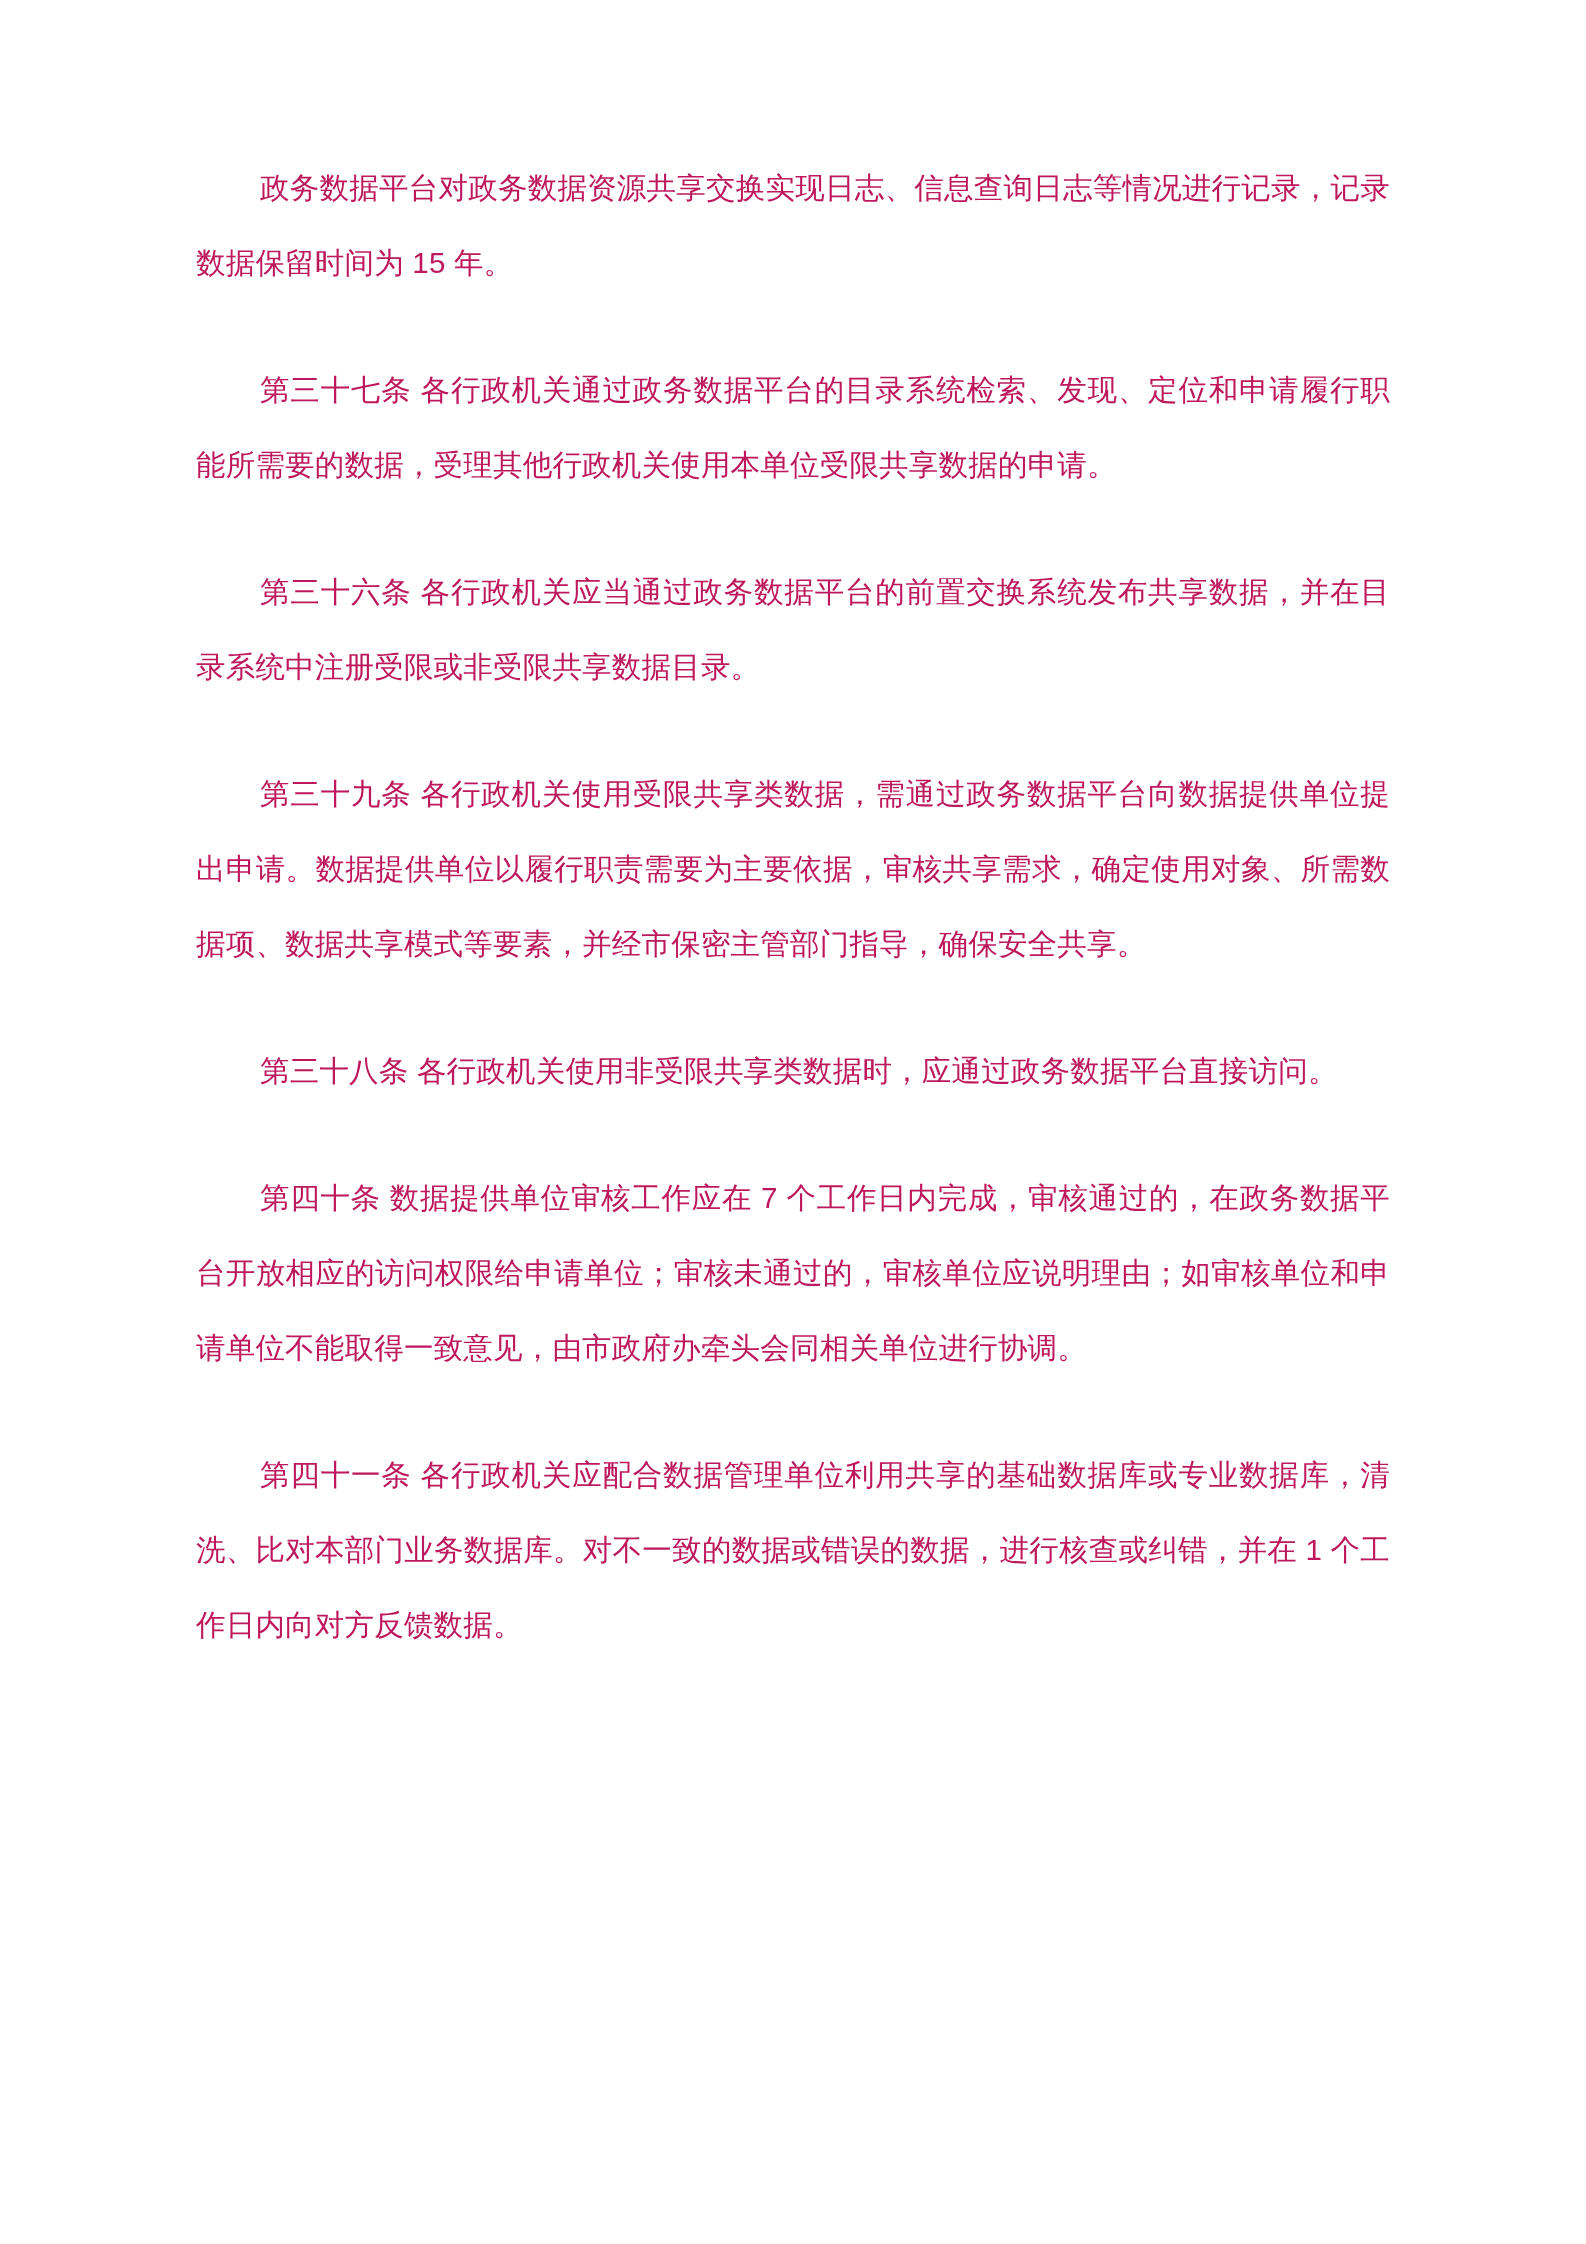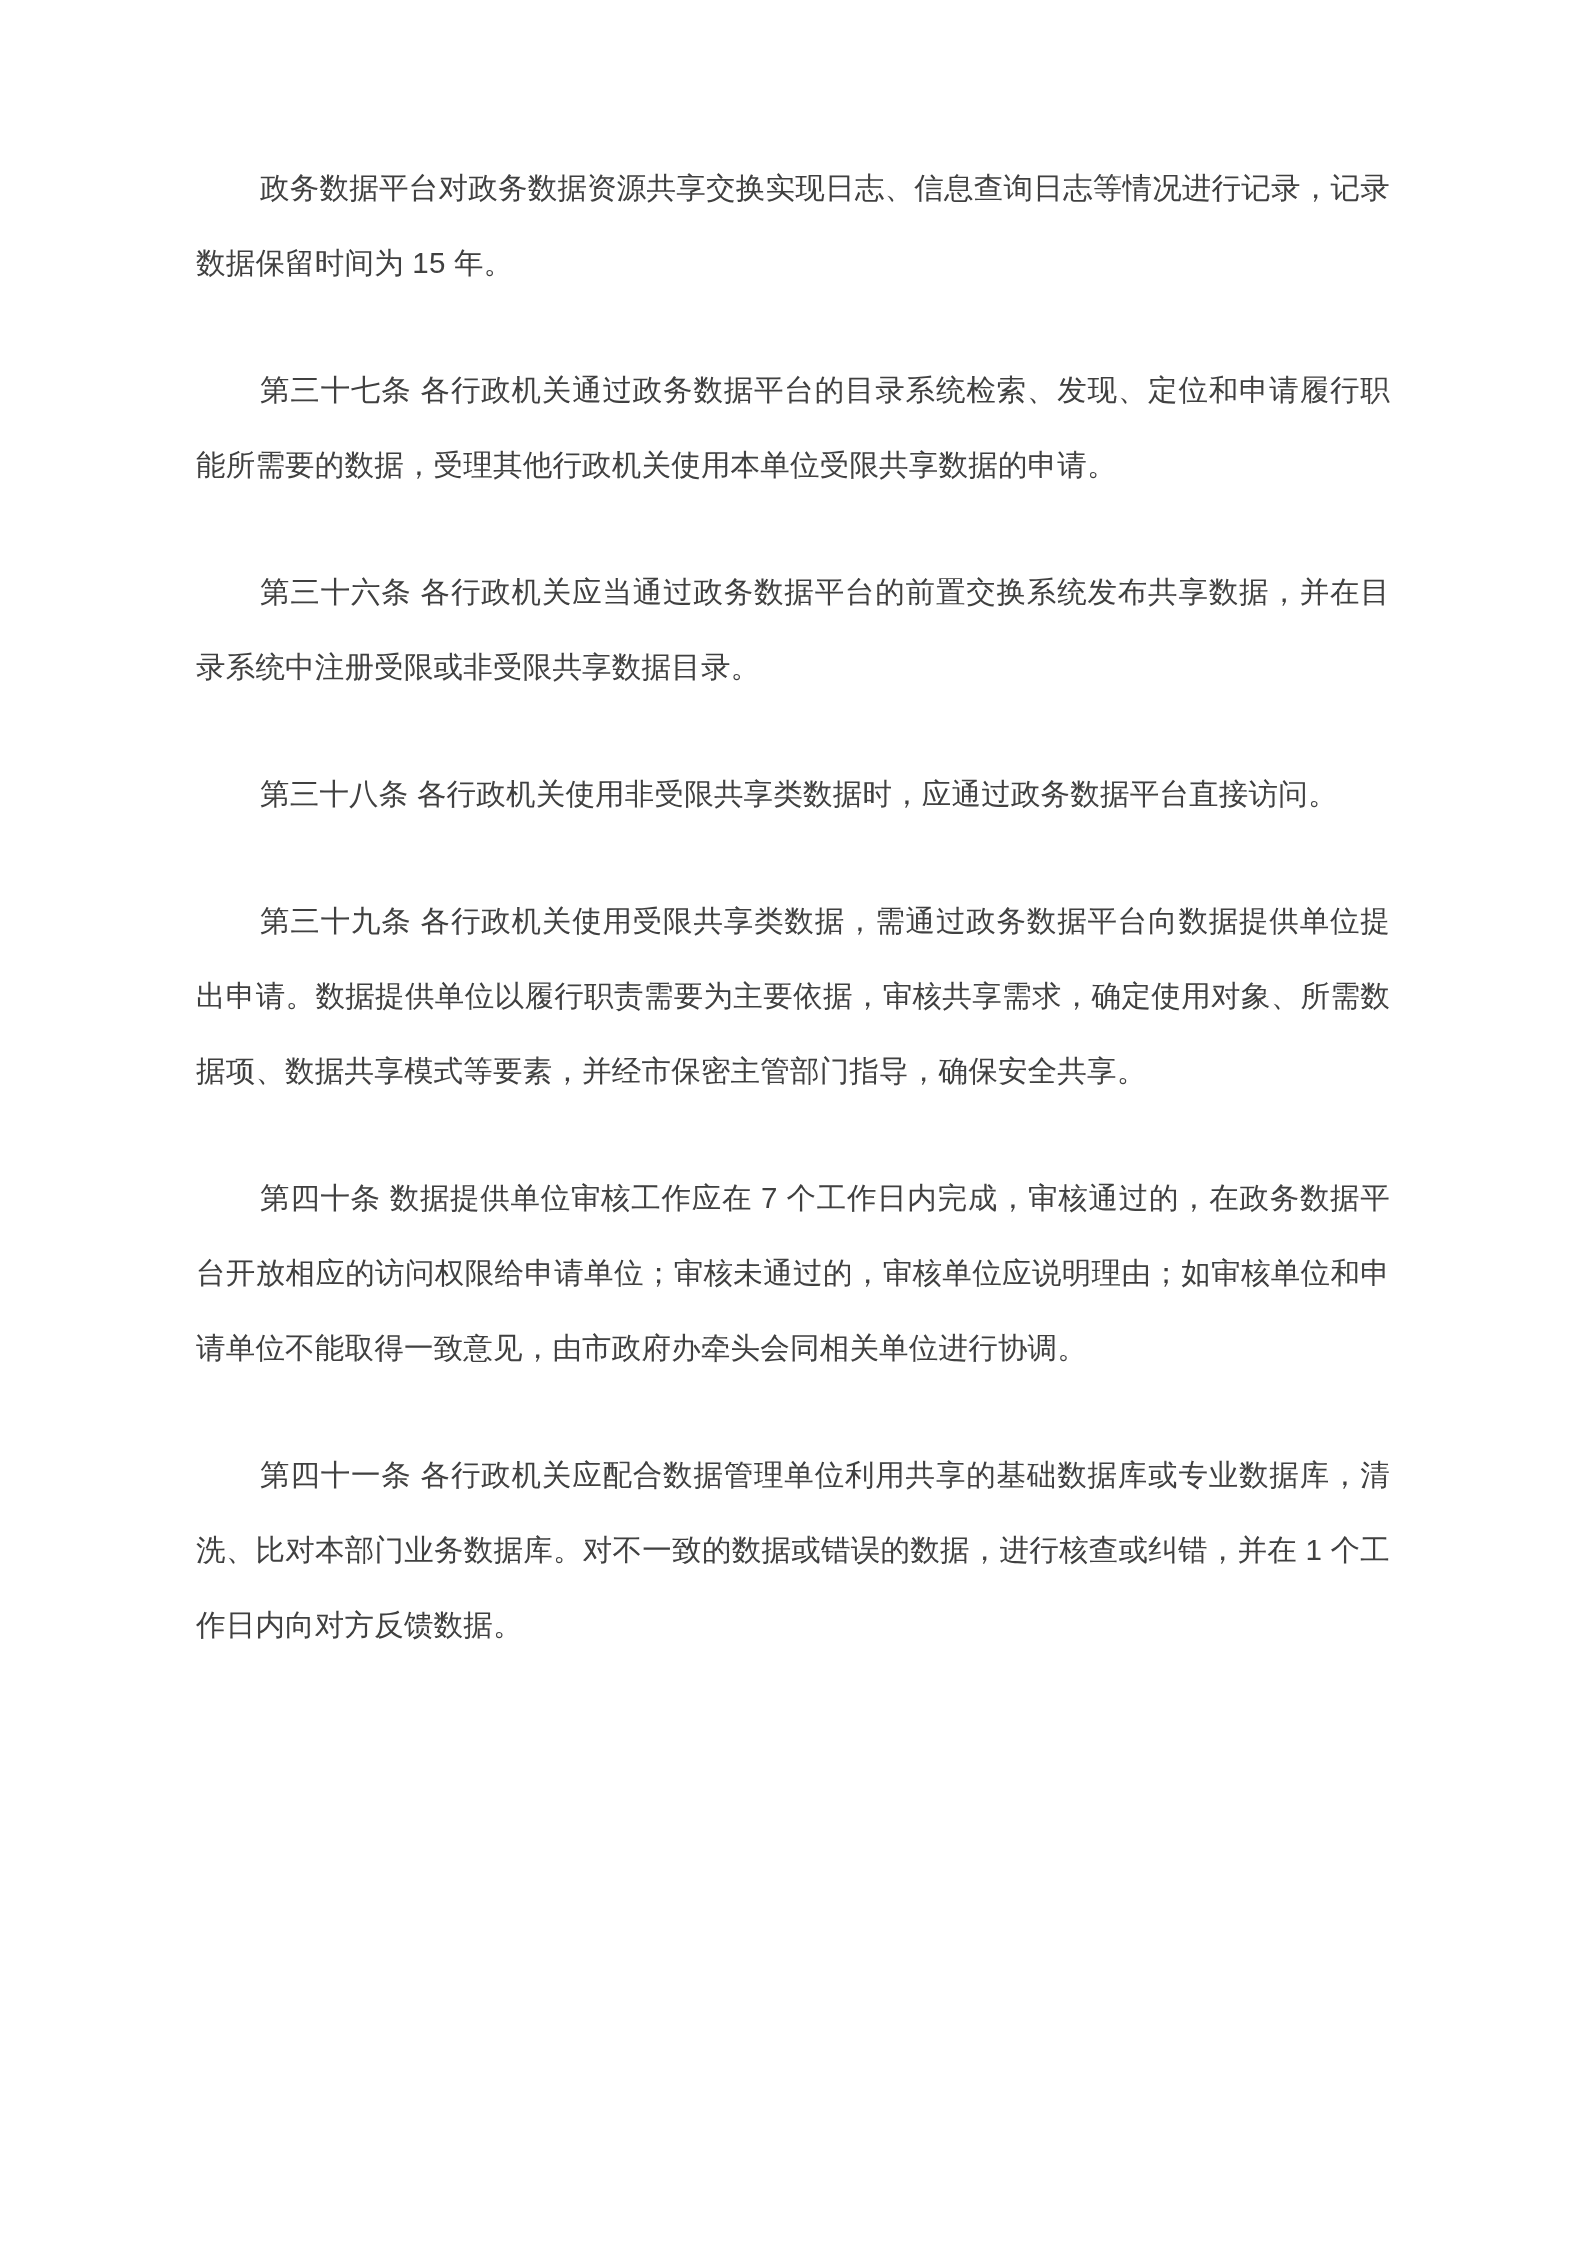--- a/index.html
+++ b/index.html
@@ -25,33 +25,33 @@
     display: block;
   }
   .para {
     font-size: 29.5px;
     line-height: 75px;
     text-align: justify;
     text-justify: inter-ideograph;
     letter-spacing: 0.2px;
     margin: 0 0 52px 0;
     text-indent: 64px;
-    color: #404040;
+    color: #be185d;
     font-weight: 500;
   }
   .para:last-child {
     margin-bottom: 0;
   }
 </style>
 </head>
 <body>
 
 <div class="page">
   <div class="doc-body">
     <p class="para">政务数据平台对政务数据资源共享交换实现日志、信息查询日志等情况进行记录，记录数据保留时间为 15 年。</p>
     <p class="para">第三十七条  各行政机关通过政务数据平台的目录系统检索、发现、定位和申请履行职能所需要的数据，受理其他行政机关使用本单位受限共享数据的申请。</p>
     <p class="para">第三十六条  各行政机关应当通过政务数据平台的前置交换系统发布共享数据，并在目录系统中注册受限或非受限共享数据目录。</p>
+    <p class="para">第三十九条  各行政机关使用受限共享类数据，需通过政务数据平台向数据提供单位提出申请。数据提供单位以履行职责需要为主要依据，审核共享需求，确定使用对象、所需数据项、数据共享模式等要素，并经市保密主管部门指导，确保安全共享。</p>
     <p class="para">第三十八条  各行政机关使用非受限共享类数据时，应通过政务数据平台直接访问。</p>
-    <p class="para">第三十九条  各行政机关使用受限共享类数据，需通过政务数据平台向数据提供单位提出申请。数据提供单位以履行职责需要为主要依据，审核共享需求，确定使用对象、所需数据项、数据共享模式等要素，并经市保密主管部门指导，确保安全共享。</p>
     <p class="para">第四十条  数据提供单位审核工作应在 7 个工作日内完成，审核通过的，在政务数据平台开放相应的访问权限给申请单位；审核未通过的，审核单位应说明理由；如审核单位和申请单位不能取得一致意见，由市政府办牵头会同相关单位进行协调。</p>
     <p class="para">第四十一条  各行政机关应配合数据管理单位利用共享的基础数据库或专业数据库，清洗、比对本部门业务数据库。对不一致的数据或错误的数据，进行核查或纠错，并在 1 个工作日内向对方反馈数据。</p>
   </div>
 </div>
 
 </body></html>

